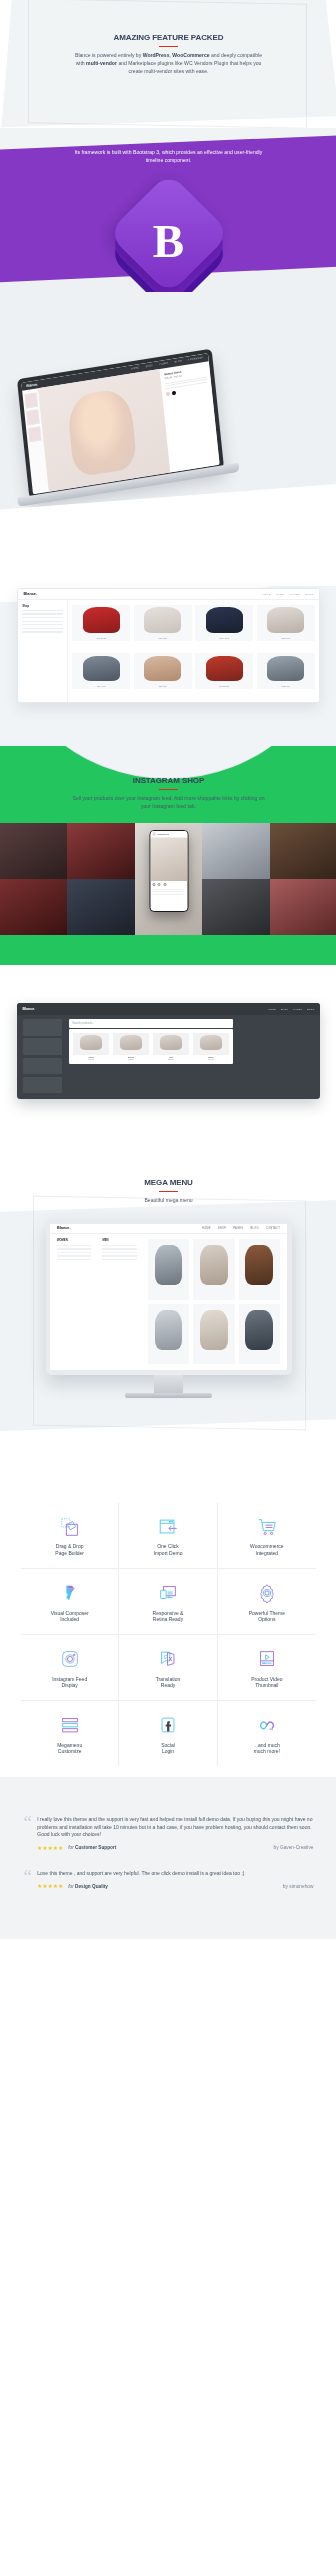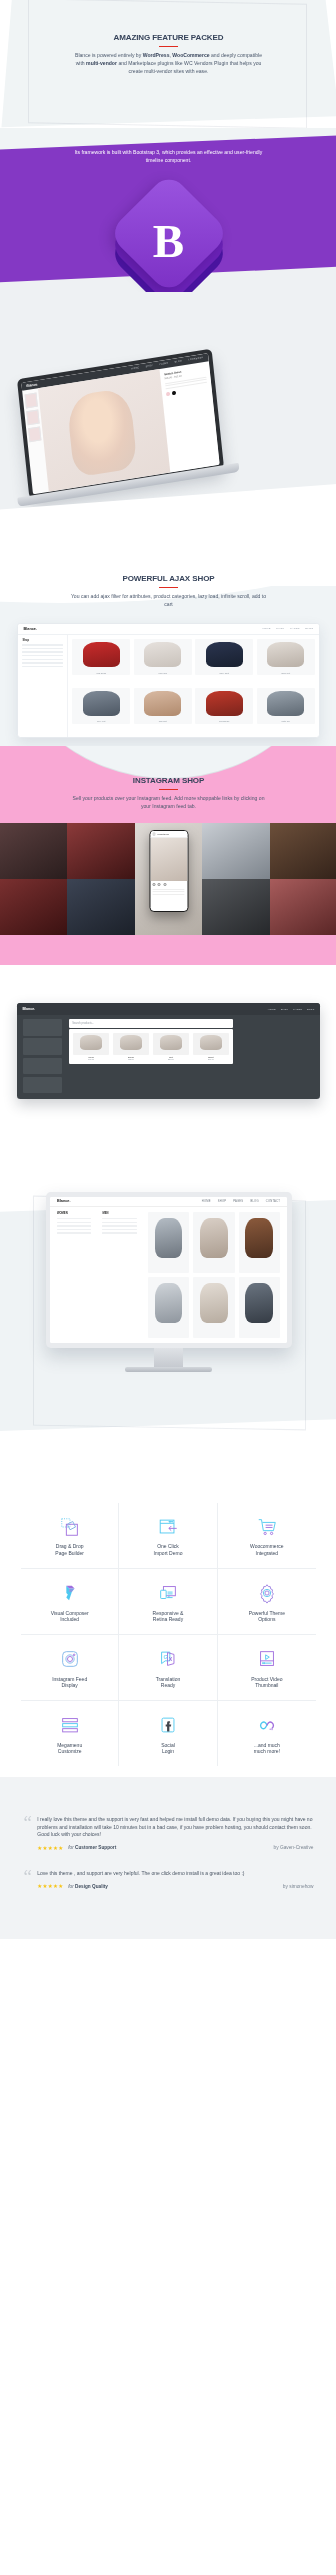--- a/index.html
+++ b/index.html
@@ -146,21 +146,21 @@
   .c2:after{ background:linear-gradient(170deg,#e6e1dd,#c9c2bb);} 
   .c3:after{ background:linear-gradient(170deg,#2b3550,#18202f);} 
   .c4:after{ background:linear-gradient(170deg,#e2dcd6,#b9b0a7);} 
   .c5:after{ background:linear-gradient(170deg,#7f8a97,#4d5763);} 
   .c6:after{ background:linear-gradient(170deg,#d8b9a2,#b08a6d);} 
   .c7:after{ background:linear-gradient(170deg,#c0392b,#7b241c);} 
   .c8:after{ background:linear-gradient(170deg,#9aa4ae,#5e6872);} 
   .sb-cap{ position:absolute; left:0; bottom:1.6px; width:100%; text-align:center; font-size:2px; color:#8b939c;}
 
   
-  .s5{ position:relative; background:#f9a8d4; padding-top:30px; height:219px; overflow:hidden;}
+  .s5{ position:relative; background:#22c55e; padding-top:30px; height:219px; overflow:hidden;}
   .s5-arc{
     position:absolute; left:0; top:-131px; width:337px; height:164px;
     background:#f0f4f6; border-radius:0 0 52% 52%/0 0 100% 100%;
     border-bottom:0.5px solid rgba(150,160,175,.20);
   }
   .ig-grid{
     position:relative; margin:12px auto 0; width:337px; height:112px;
     display:grid; grid-template-columns:repeat(5,1fr); grid-template-rows:repeat(2,1fr);
   }
   .ig-cell{ position:relative; overflow:hidden;}
@@ -349,25 +349,20 @@
       </div>
       <div class="lap-base"></div>
     </div>
 
     <div class="s3-bottom-white"></div>
   </section>
 
   <section class="s4">
     <div class="s4-wave"></div>
     <div class="s4-wave2"></div>
-    <div class="sec-head" style="position:relative">
-      <div class="sec-title">POWERFUL AJAX SHOP</div>
-      <div class="sec-rule"></div>
-      <div class="sec-sub">You can add ajax filter for attributes, product categories, lazy load, infinite scroll, add to cart</div>
-    </div>
     <div class="shop-browser">
       <div class="sb-top">
         <span class="sb-logo">Blance.</span>
         <span class="sb-nav">
           <span>HOME</span>
           <span>SHOP</span>
           <span>PAGES</span>
           <span>BLOG</span>
         </span>
       </div>
@@ -490,20 +485,25 @@
             <b>Jacket</b>
             <em>$76.00</em>
           </div>
       </div>
     </div>
   </section>
 
   <section class="s7">
     <div class="s7-tint"></div>
     <div class="s7-outline"></div>
+    <div class="sec-head" style="position:relative">
+      <div class="sec-title">MEGA MENU</div>
+      <div class="sec-rule"></div>
+      <div class="sec-sub">Beautiful mega menu</div>
+    </div>
     <div class="imac">
       <div class="imac-screen">
         <div class="imac-inner">
           <div class="im-top">
             <span class="im-logo">Blance.</span>
             <span class="im-nav">
               <span>HOME</span>
               <span>SHOP</span>
               <span>PAGES</span>
               <span>BLOG</span>

